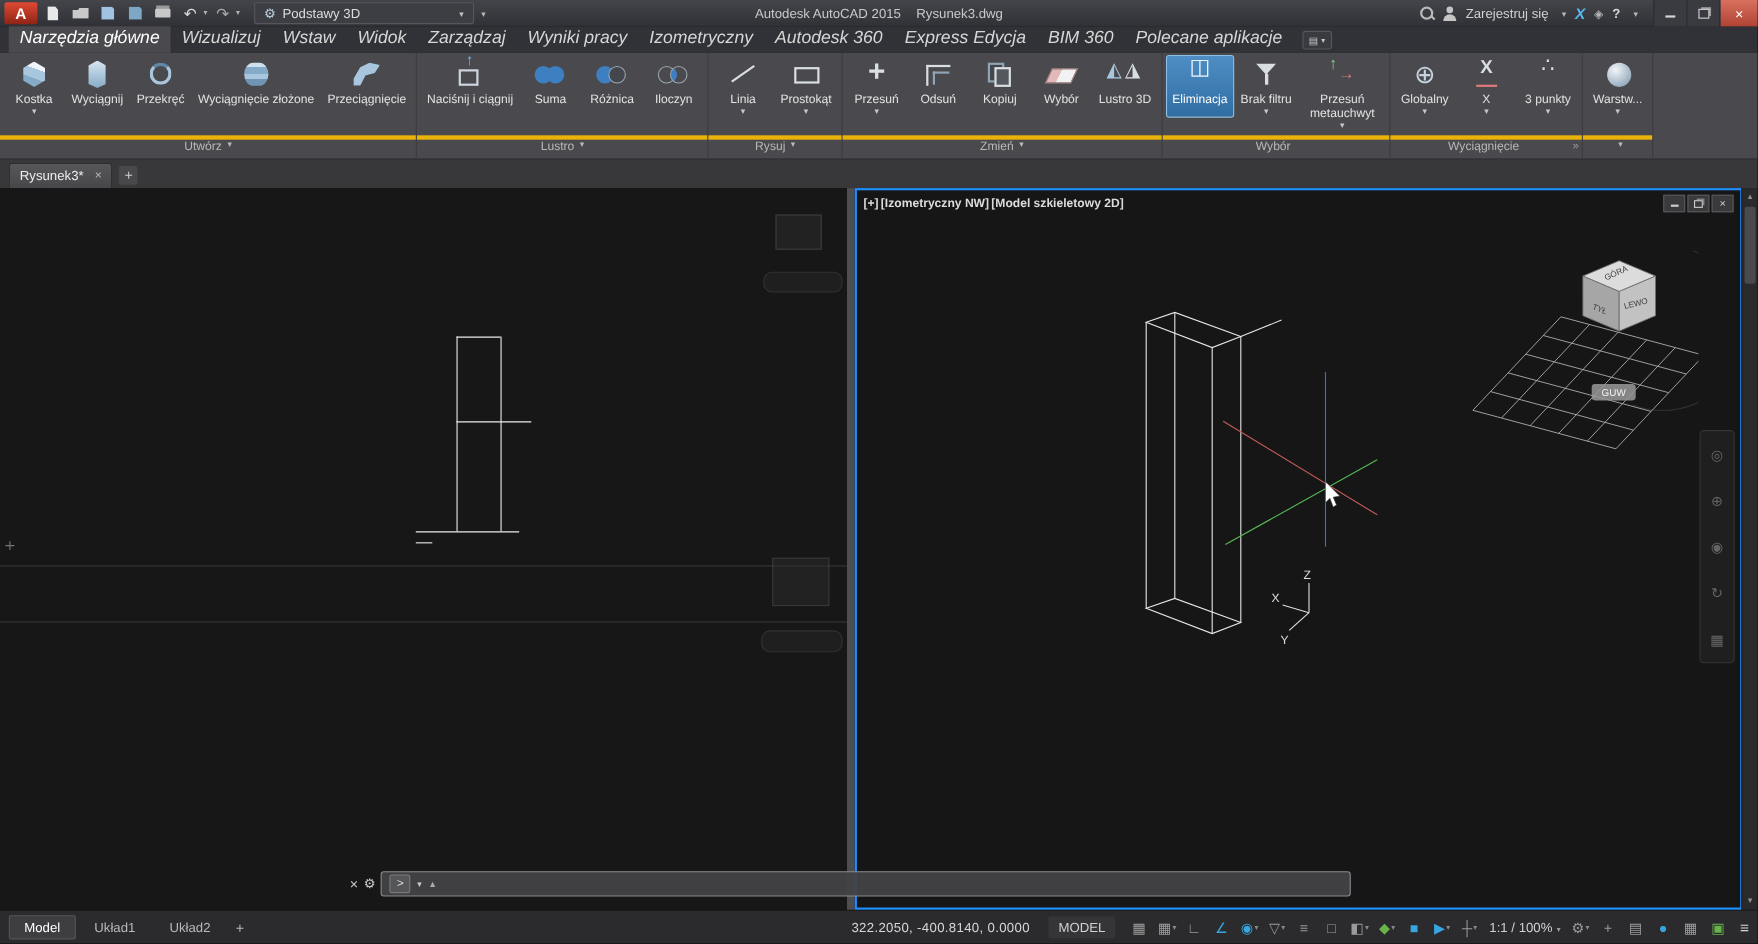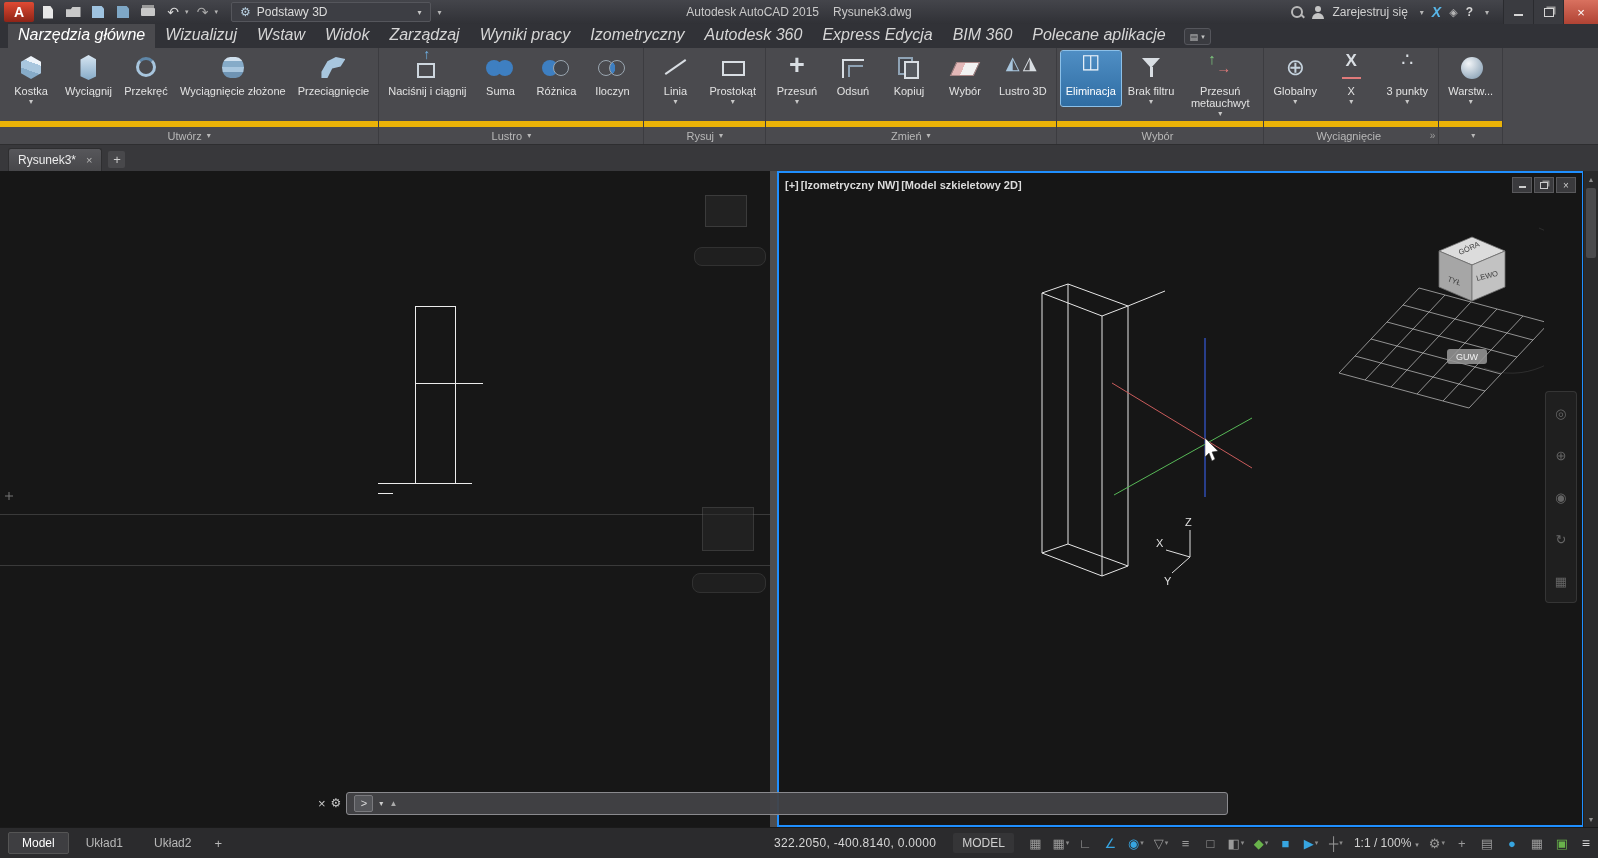--- a/index.html
+++ b/index.html
@@ -52,22 +52,22 @@
   .menubar{height:24px;background:#313237;display:flex;align-items:flex-end;padding-left:8px;flex:0 0 auto;}
   .mtab{padding:4px 10px;color:#d6d6d6;font-size:16px;white-space:nowrap;border-radius:3px 3px 0 0;font-style:italic;}
   .mtab.active{background:#4a4a4e;color:#fff;}
   .ribbon-toggle{margin:0 0 3px 8px;height:15px;display:flex;align-items:center;gap:3px;background:#3a3b40;
                  border:1px solid #55565c;border-radius:3px;padding:0 5px;color:#c5c5c5;font-size:9px;}
   .ribbon-toggle::after{content:"▾";font-size:7px;}
   
   .ribbon{height:96px;background:#4a4a4e;display:flex;flex:0 0 auto;border-bottom:1px solid #2e2e30;}
   .panel{display:flex;flex-direction:column;border-right:1px solid #3c3c40;}
   .prow{flex:1;display:flex;align-items:flex-start;padding:3px 4px 0 4px;gap:2px;}
-  .plabel{height:17px;border-top:6px solid #eab308;color:#b8b8b8;font-size:11px;display:flex;
-          align-items:center;justify-content:center;gap:5px;padding:0 6px;position:relative;}
+  .plabel{height:17px;border-top:4px solid #eab308;color:#b8b8b8;font-size:11px;display:flex;
+          align-items:flex-start;justify-content:center;gap:5px;padding:0 6px;position:relative;}
   .pcaret{font-size:8px;color:#b8b8b8;}
   .launcher{position:absolute;right:3px;color:#9f9f9f;font-size:10px;}
   .rbtn{display:flex;flex-direction:column;align-items:center;min-width:44px;padding:2px 5px 0 5px;
         border-radius:2px;color:#e2e2e2;font-size:11px;line-height:12px;text-align:center;}
   .rbtn .lbl{white-space:nowrap;margin-top:2px;}
   .rbtn .lbl.wrap{white-space:normal;max-width:68px;}
   .rbtn .bcaret{font-size:8px;color:#c8c8c8;height:9px;line-height:9px;}
   .rbtn.selected{background:linear-gradient(#4f8ec4,#2f6da3);outline:1px solid #8cc0e8;color:#fff;}
   
   .ic{width:36px;height:30px;position:relative;display:block;flex:0 0 auto;}

